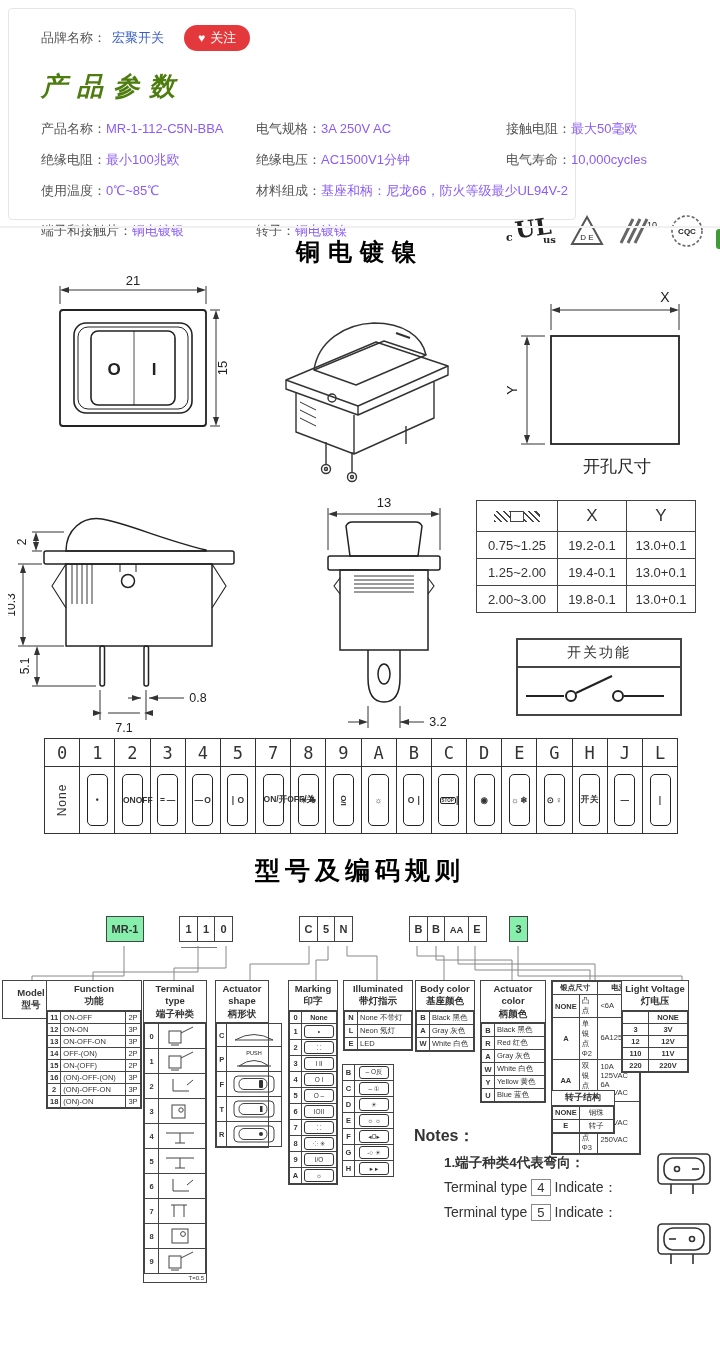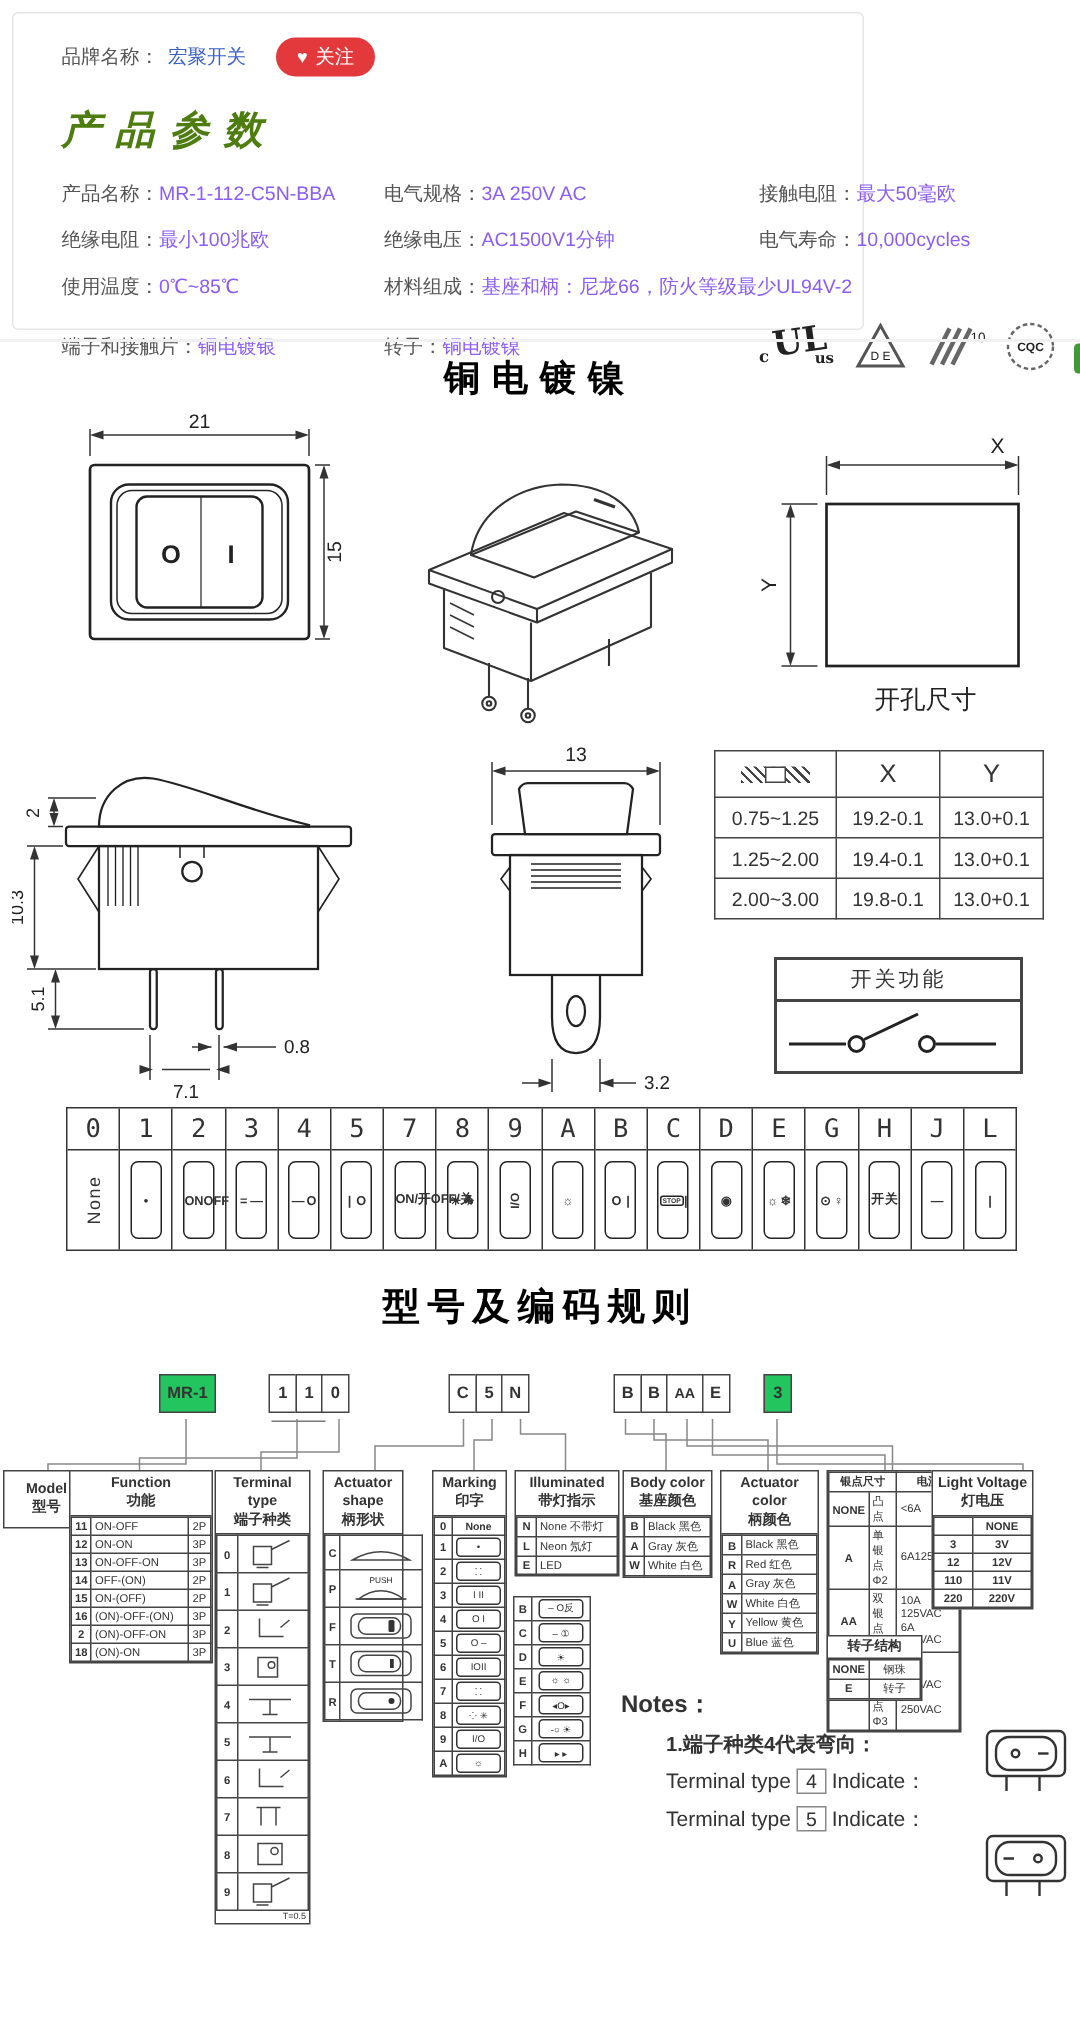--- a/index.html
+++ b/index.html
@@ -57,21 +57,21 @@
   .strip-code{height:27px;border-bottom:1px solid #333;display:flex;align-items:center;justify-content:center;font-size:17px;font-family:"DejaVu Sans Mono",monospace;}
   .strip-sym{height:66px;display:flex;align-items:center;justify-content:center;}
   .strip-none{transform:rotate(-90deg);font-size:12px;letter-spacing:1px;}
   .strip-box{width:21px;height:52px;border:1.5px solid #222;border-radius:5px;display:flex;flex-direction:row;align-items:center;justify-content:space-evenly;box-sizing:border-box;padding:1px 0;}
   .strip-box:not(:has(span:not(:empty))){display:none;}
   .sym-top,.sym-bottom{font-size:8.5px;font-weight:bold;white-space:nowrap;}
   .sym-rot{transform:rotate(-90deg);font-size:8px;font-weight:bold;}
   .sym-stop{font-size:4.5px;font-weight:bold;border:1px solid #222;border-radius:2px;padding:0 1px;}
 
   
-  .cbox{position:absolute;top:916px;height:26px;box-sizing:border-box;border:1.5px solid #444;display:flex;align-items:center;justify-content:center;font-size:11px;font-weight:bold;background:#22c55e;}
+  .cbox{position:absolute;top:916px;height:26px;box-sizing:border-box;border:1.5px solid #444;display:flex;align-items:center;justify-content:center;font-size:11px;font-weight:bold;background:#86efac;}
   .cgroup{position:absolute;top:916px;display:flex;}
   .cgroup .cell{width:19px;height:26px;box-sizing:border-box;border:1.5px solid #444;margin-left:-1.5px;display:flex;align-items:center;justify-content:center;font-size:11px;font-weight:bold;background:#fff;}
   .cgroup .cell:first-child{margin-left:0;}
   .cgroup .wide{width:25px;font-size:9.5px;}
   .underline11{position:absolute;left:181px;top:947px;width:36px;border-top:1.5px solid #777;}
 
   
   .colbox{position:absolute;top:980px;border:1.5px solid #444;background:#fff;box-sizing:border-box;z-index:2;}
   .col-h{border-bottom:1px solid #444;text-align:center;font-weight:bold;font-size:9.5px;line-height:1.3;padding:2px 1px;}
   .col-h .zh{font-weight:bold;}

